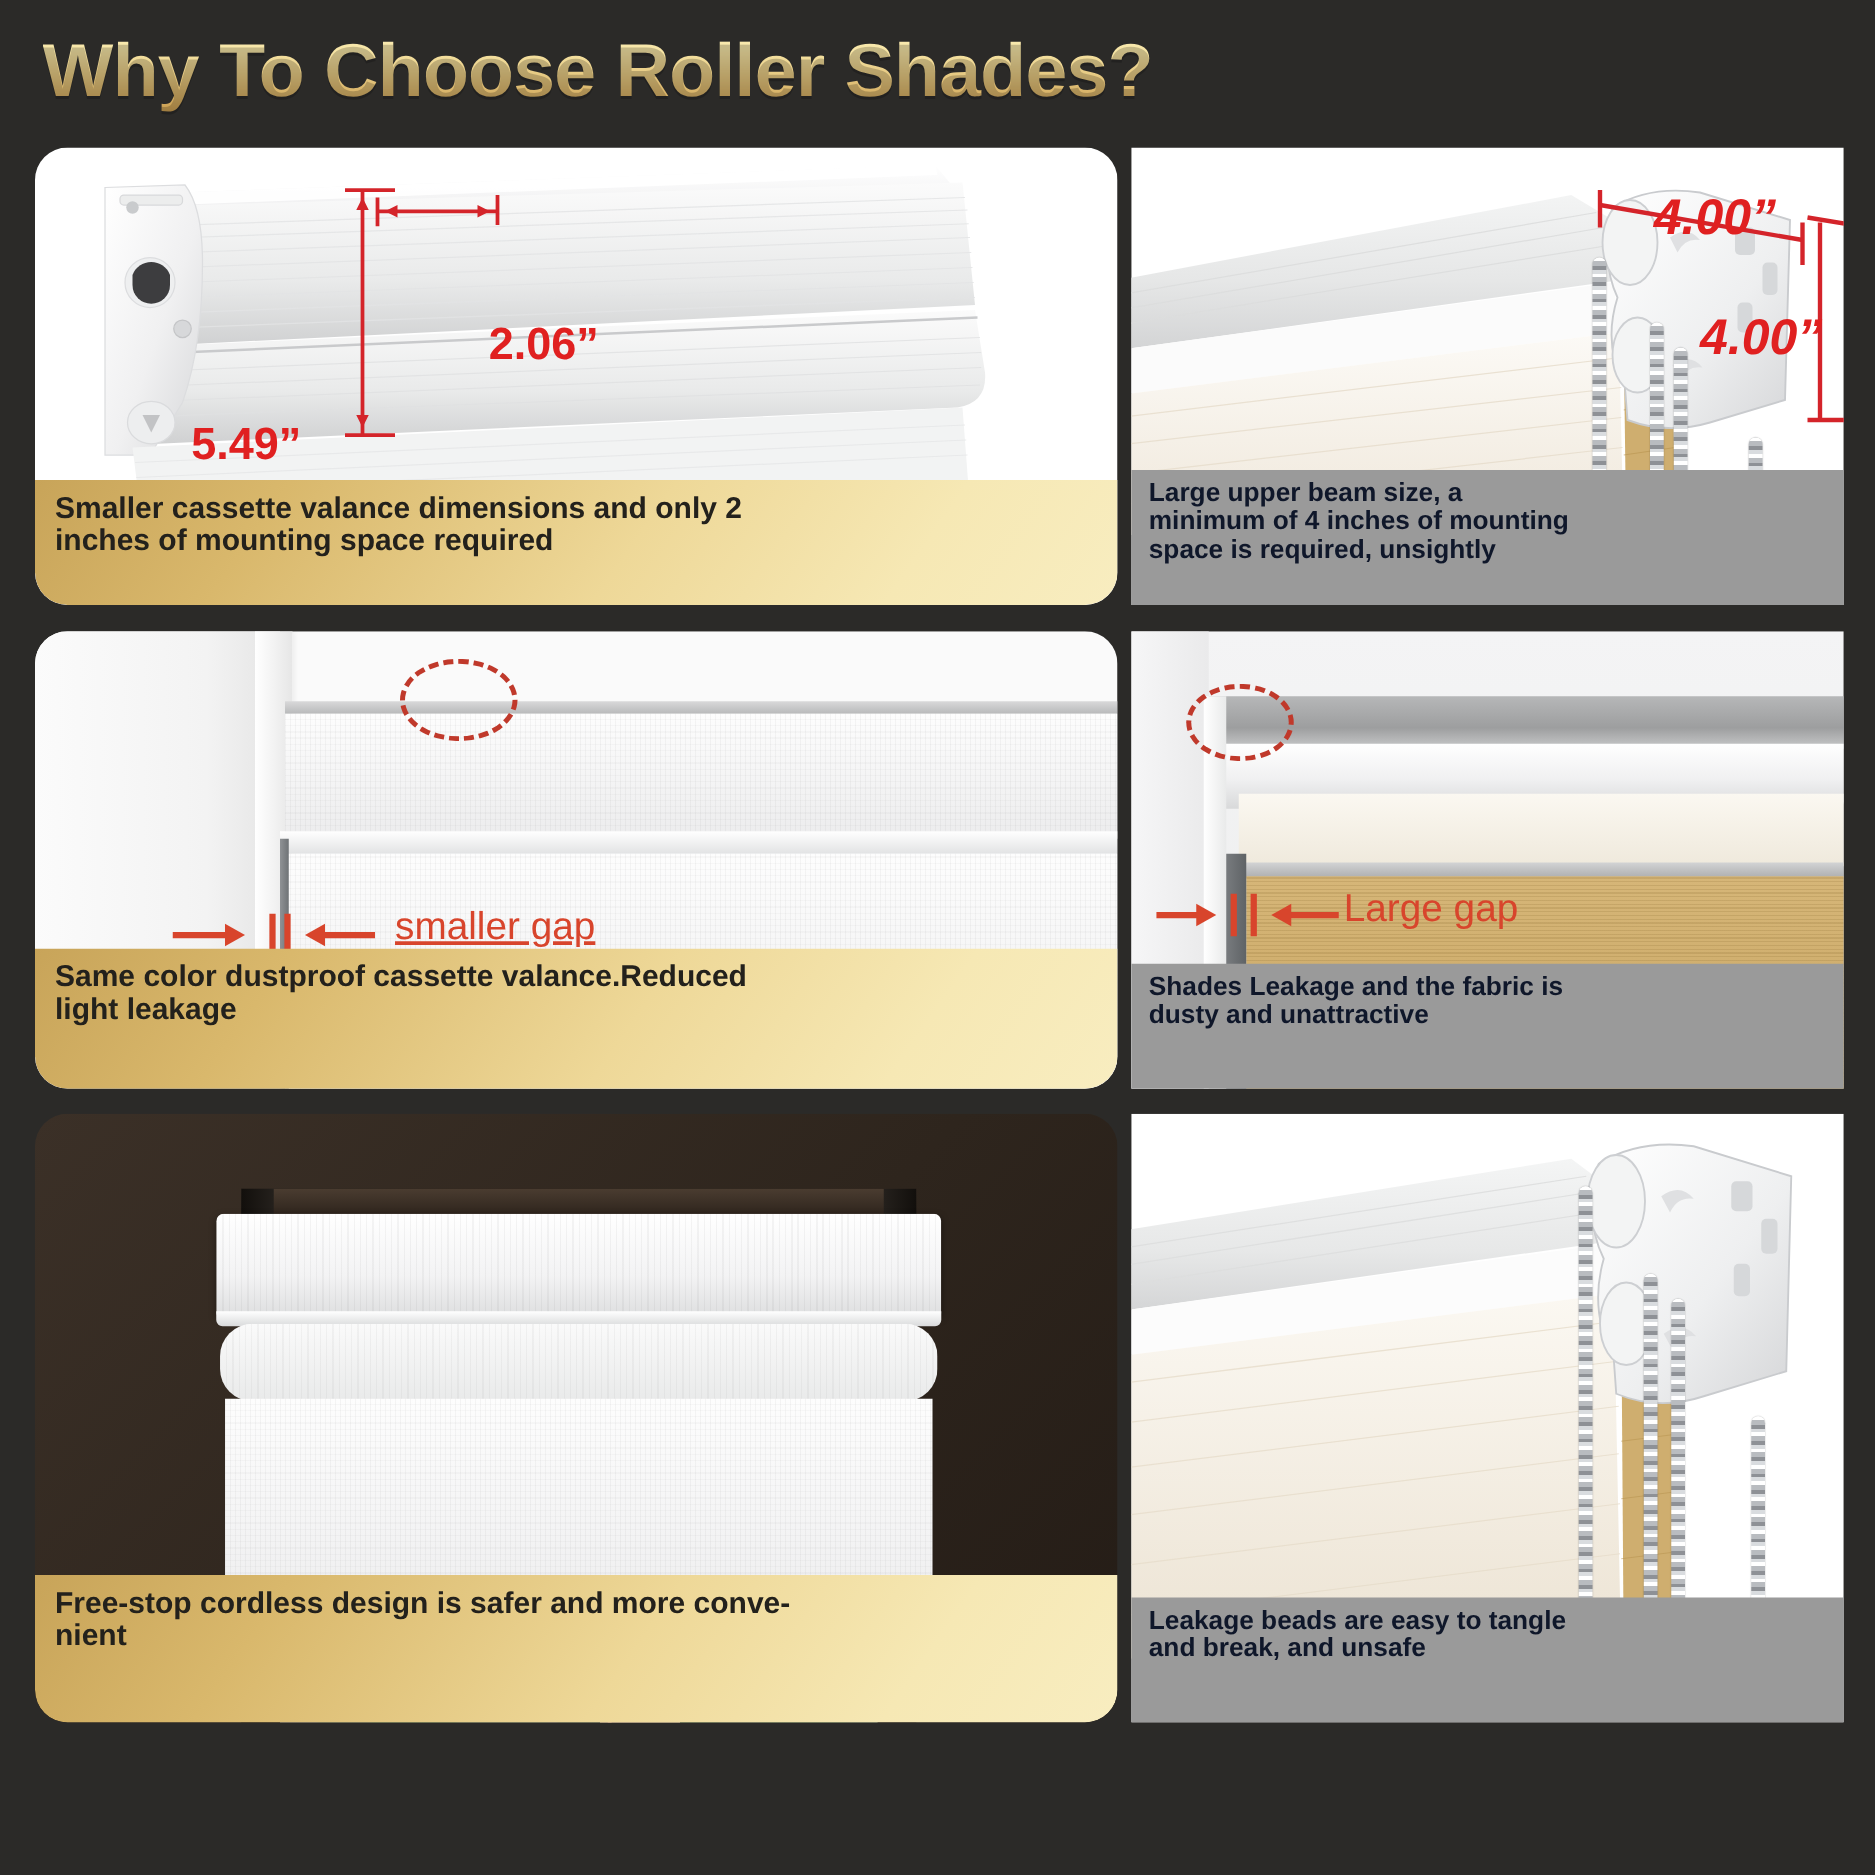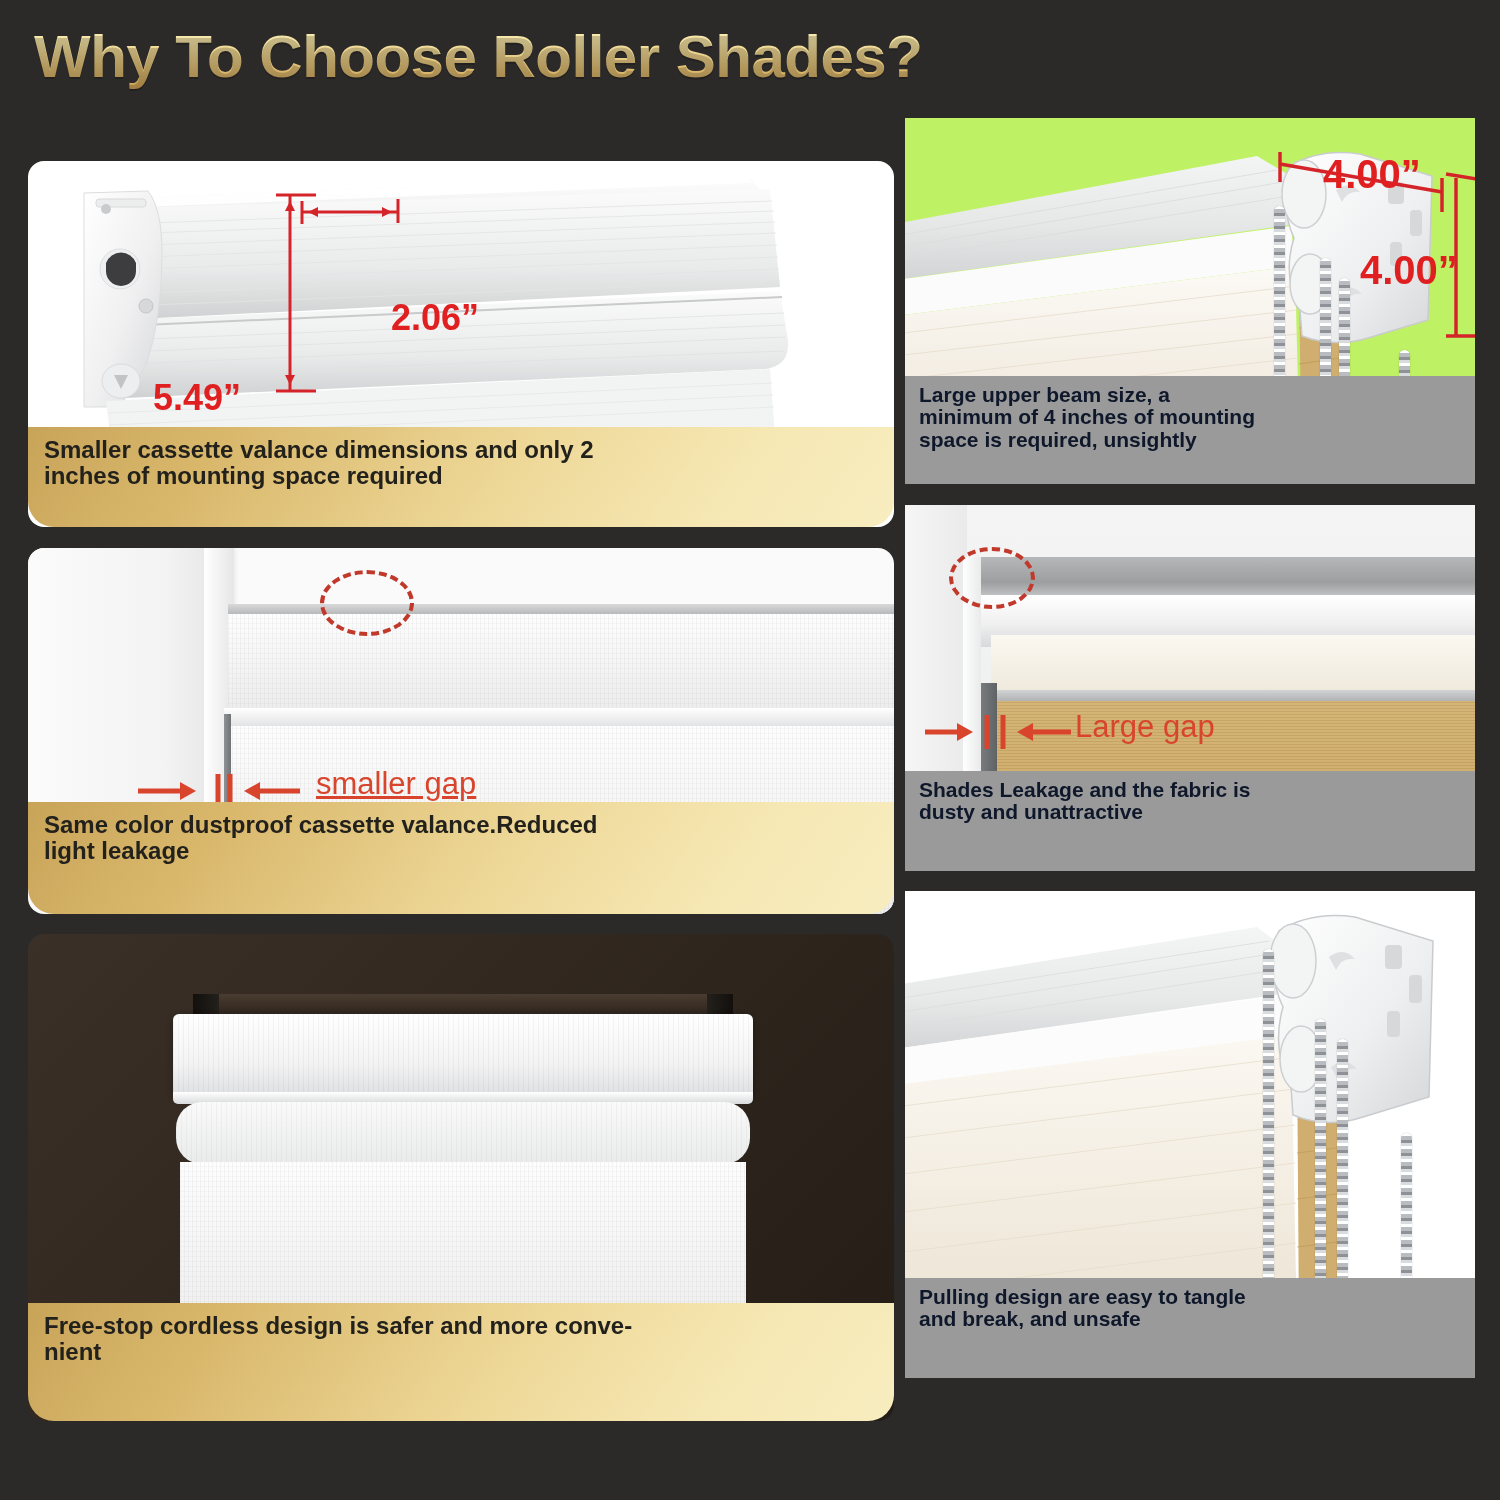--- a/index.html
+++ b/index.html
@@ -19,21 +19,21 @@
     font-size:60px;font-weight:bold;letter-spacing:-0.5px;
     background:linear-gradient(180deg,#fbf0bd 0%,#f6e4a4 28%,#e2c279 62%,#c79a4d 100%);
     -webkit-background-clip:text;background-clip:text;
     color:transparent;-webkit-text-fill-color:transparent;
     white-space:nowrap;
     text-shadow:0 2px 0 rgba(0,0,0,0.20);
   }
 
   
   .panel{position:absolute;overflow:hidden;}
-  .panel.left{border-radius:16px;margin-top:43px;}
+  .panel.left{border-radius:26px;}
   .panel.right{border-radius:0;}
 
   .p1{left:28px;  top:118px;  width:866px; height:366px;}
   .p2{left:905px; top:118px;  width:570px; height:366px;}
   .p3{left:28px;  top:505px;  width:866px; height:366px;}
   .p4{left:905px; top:505px;  width:570px; height:366px;}
   .p5{left:28px;  top:891px;  width:866px; height:487px;}
   .p6{left:905px; top:891px;  width:570px; height:487px;}
 
   .photo{position:absolute;left:0;top:0;right:0;bottom:0;}
@@ -191,21 +191,21 @@
       <div class="dim" style="left:125px;top:216px;font-size:36px;">5.49”</div>
     </div>
 
     <div class="cap gold cap1">
       <span class="ln">Smaller cassette valance dimensions and only 2</span>
       <span class="ln">inches of mounting space required</span>
     </div>
   </div>
 
   <div class="panel right p2">
-    <div class="photo" style="background:#bef264;">
+    <div class="photo" style="background:#ffffff;font-style:italic;">
       <svg width="570" height="300" viewBox="0 0 570 300" style="position:absolute;left:0;top:10px;">
         <defs>
           <linearGradient id="r2a" x1="0" y1="0" x2="0" y2="1">
             <stop offset="0%" stop-color="#f3f4f4"></stop>
               <stop offset="55%" stop-color="#e6e7e7"></stop>
             <stop offset="100%" stop-color="#d3d4d5"></stop>
           </linearGradient>
           <linearGradient id="r2b" x1="0" y1="0" x2="0" y2="1">
             <stop offset="0%" stop-color="#fcfaf6"></stop>
               <stop offset="100%" stop-color="#efe7da"></stop>
@@ -460,18 +460,18 @@
         <path d="M84,166 q15,-11 26,2 q-13,-2 -19,11 z" fill="#dfe0e2"></path>
       </svg>
 
       <div class="chain" style="left:358px;top:58px;height:420px;"></div>
       <div class="chain" style="left:410px;top:128px;height:350px;"></div>
       <div class="chain" style="left:432px;top:148px;height:330px;"></div>
       <div class="chain" style="left:496px;top:242px;height:236px;"></div>
     </div>
 
     <div class="cap gray cap6">
-      <span class="ln">Pulling design are easy to tangle</span>
+      <span class="ln">Leakage beads are easy to tangle</span>
       <span class="ln">and break, and unsafe</span>
     </div>
   </div>
 
 </div>
 
 </body></html>

